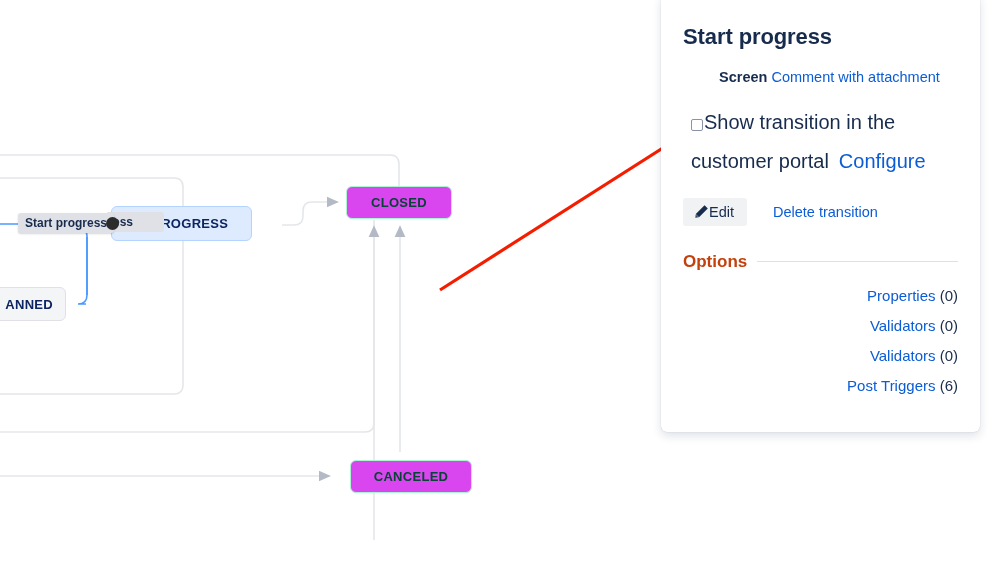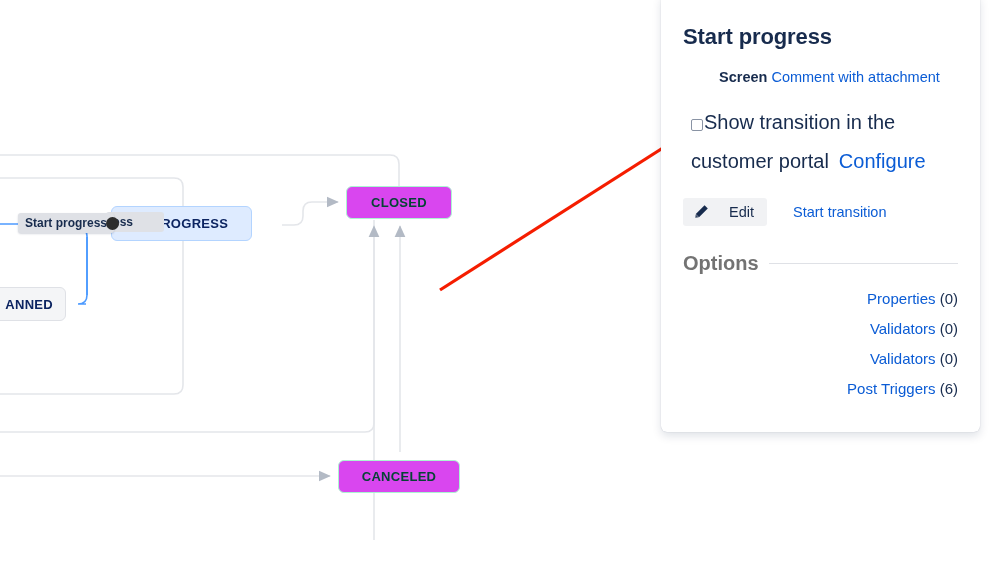--- a/index.html
+++ b/index.html
@@ -50,21 +50,21 @@
     border: 1px solid #b3d4ff;
     color: #0c2461;
   }
   .wf-node.status-grey {
     background: #f4f5f7;
     border: 1px solid #dfe1e6;
     color: #0c2461;
   }
 
   #node-closed   { left: 346px; top: 186px; width: 106px; height: 33px; }
-  #node-canceled { left: 338px; top: 460px; width: 122px; height: 33px; }
+  #node-canceled { left: 350px; top: 460px; width: 122px; height: 33px; }
   #node-inprogress { left: 111px; top: 206px; width: 141px; height: 35px; }
   #node-planned  { left: -42px; top: 287px; width: 108px; height: 34px;
                    justify-content: flex-end; padding-right: 12px; }
 
   
   .wf-label {
     position: absolute;
     box-sizing: border-box;
     border-radius: 3px;
     font-size: 12px;
@@ -168,21 +168,21 @@
   #configure-link { margin-left: 10px; }
 
   #action-row {
     margin-top: 17px;
     display: flex;
     align-items: center;
   }
   #edit-button {
     display: inline-flex;
     align-items: center;
-    gap: 20px;
+    gap: 0;
     background: #f1f2f4;
     border: none;
     border-radius: 3px;
     padding: 6px 13px 6px 11px;
     font-size: 14.5px;
     font-weight: normal;
     color: #172b4d;
     font-family: "Liberation Sans", sans-serif;
     cursor: pointer;
   }
@@ -192,23 +192,23 @@
     font-size: 14.5px;
   }
 
   #options-header-row {
     margin-top: 26px;
     display: flex;
     align-items: center;
     gap: 10px;
   }
   #options-title {
-    font-size: 20px;
-    font-weight: bold;
-    color: #737373;
+    font-size: 17px;
+    font-weight: bold;
+    color: #c2410c;
     white-space: nowrap;
   }
   #options-divider {
     flex: 1;
     height: 1px;
     background: #dfe1e6;
   }
 
   #options-list {
     list-style: none;
@@ -304,21 +304,21 @@
   </div>
 
   <div id="action-row">
     <button id="edit-button">
       <svg id="pencil-icon" width="15" height="15" viewBox="0 0 16 16">
         <path d="M11.3 1.3 L14.7 4.7 L5.6 13.8 L1.4 14.6 L2.2 10.4 Z" fill="#172b4d"></path>
         <path d="M2.2 10.4 L5.6 13.8 L3.6 14.2 L1.8 12.4 Z" fill="#5e6c84"></path>
       </svg>
       <span>Edit</span>
     </button>
-    <a id="delete-transition-link" class="link">Start transition</a>
+    <a id="delete-transition-link" class="link">Delete transition</a>
   </div>
 
   <div id="options-header-row">
     <div id="options-title">Options</div>
     <div id="options-divider"></div>
   </div>
 
   <ul id="options-list">
     <li>
       <a class="link">Properties</a>

